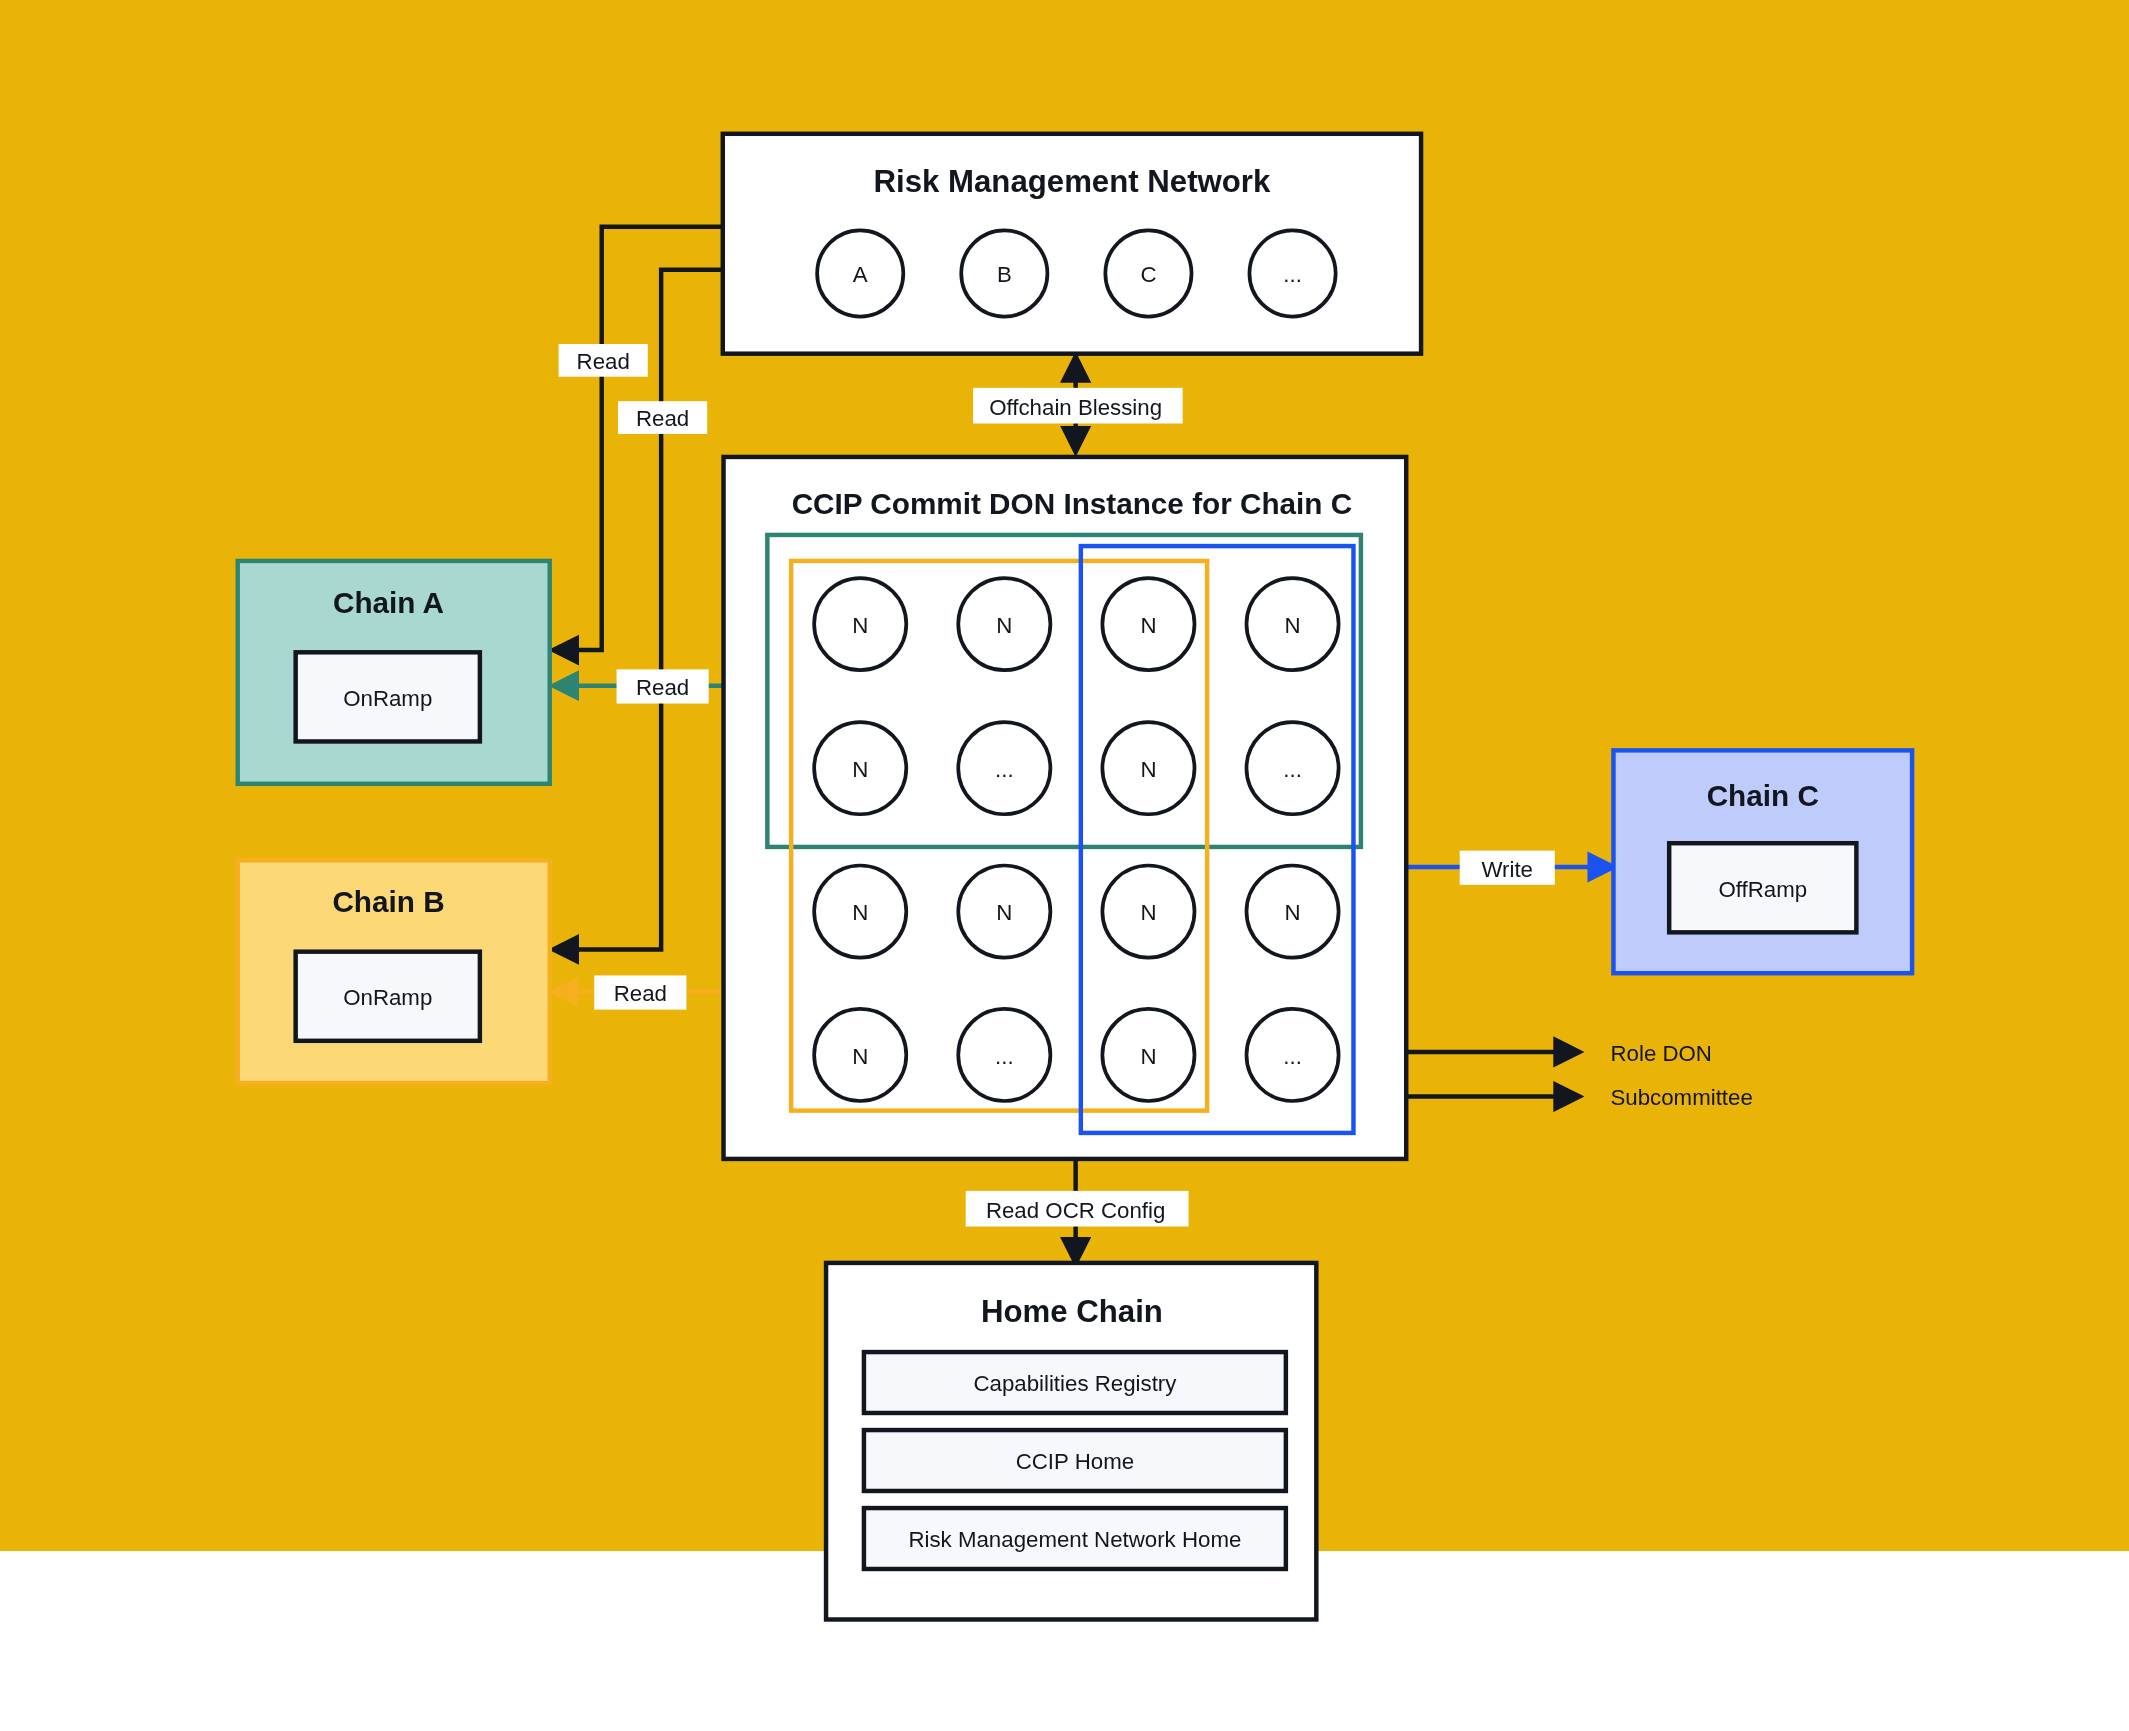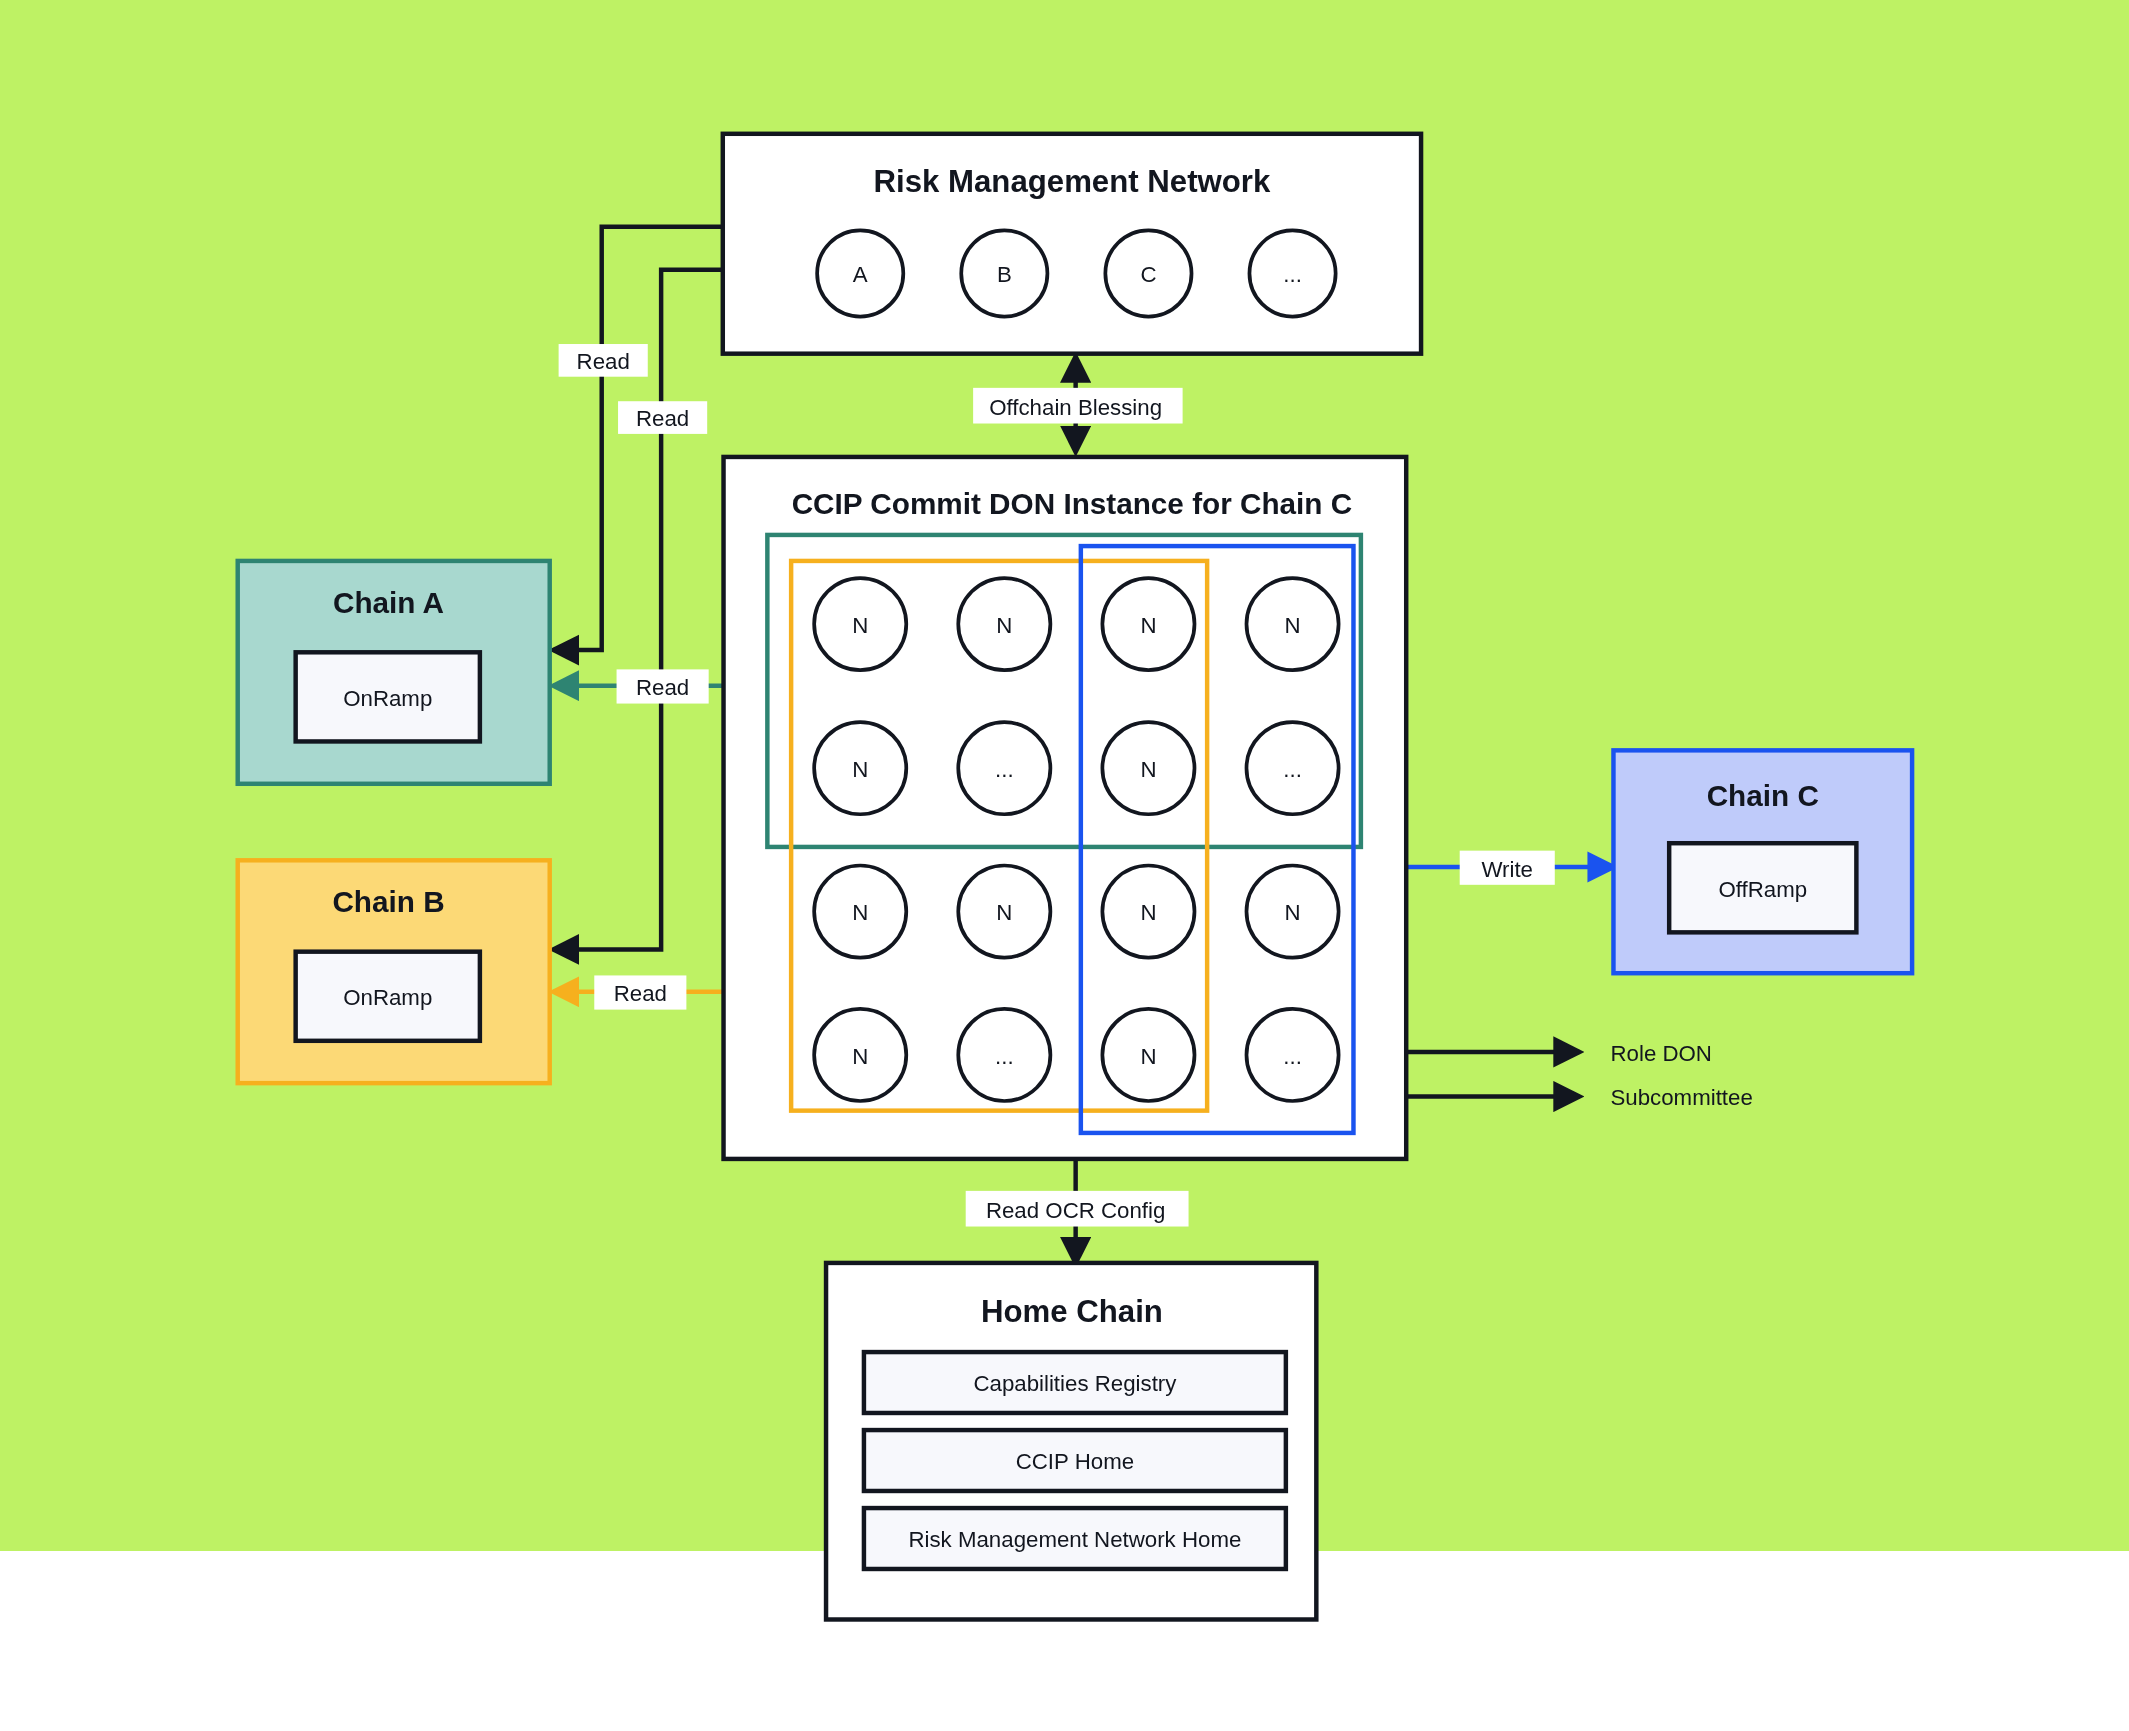--- a/index.html
+++ b/index.html
@@ -11,21 +11,21 @@
     width: 2129px;
     height: 1731px;
     font-family: "Liberation Sans", sans-serif;
     color: #12161f;
     overflow: hidden;
   }
   #stage {
     position: relative;
     width: 2129px;
     height: 1551px;
-    background: #bef264;
+    background: #eab308;
   }
   svg.diagram {
     position: absolute;
     inset: 0;
     width: 2129px;
     height: 1731px;
     display: block;
   }
   .box-stroke { fill: #ffffff; stroke: #12161f; stroke-width: 6; }
   .node-circle { fill: #ffffff; stroke: #12161f; stroke-width: 5; }

